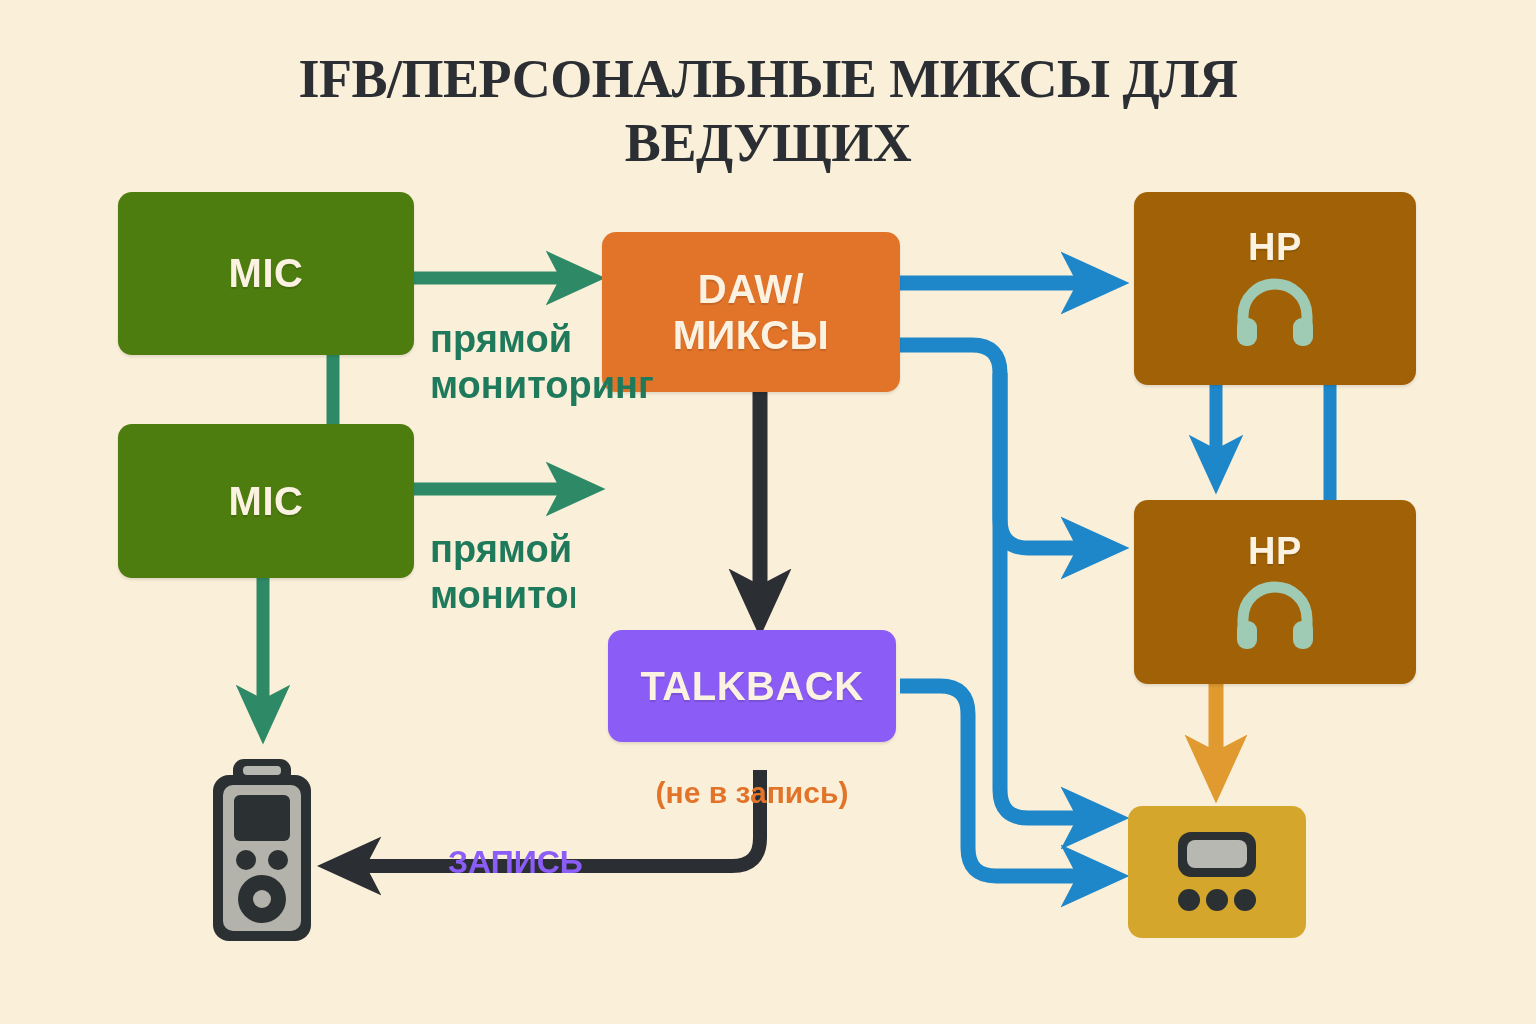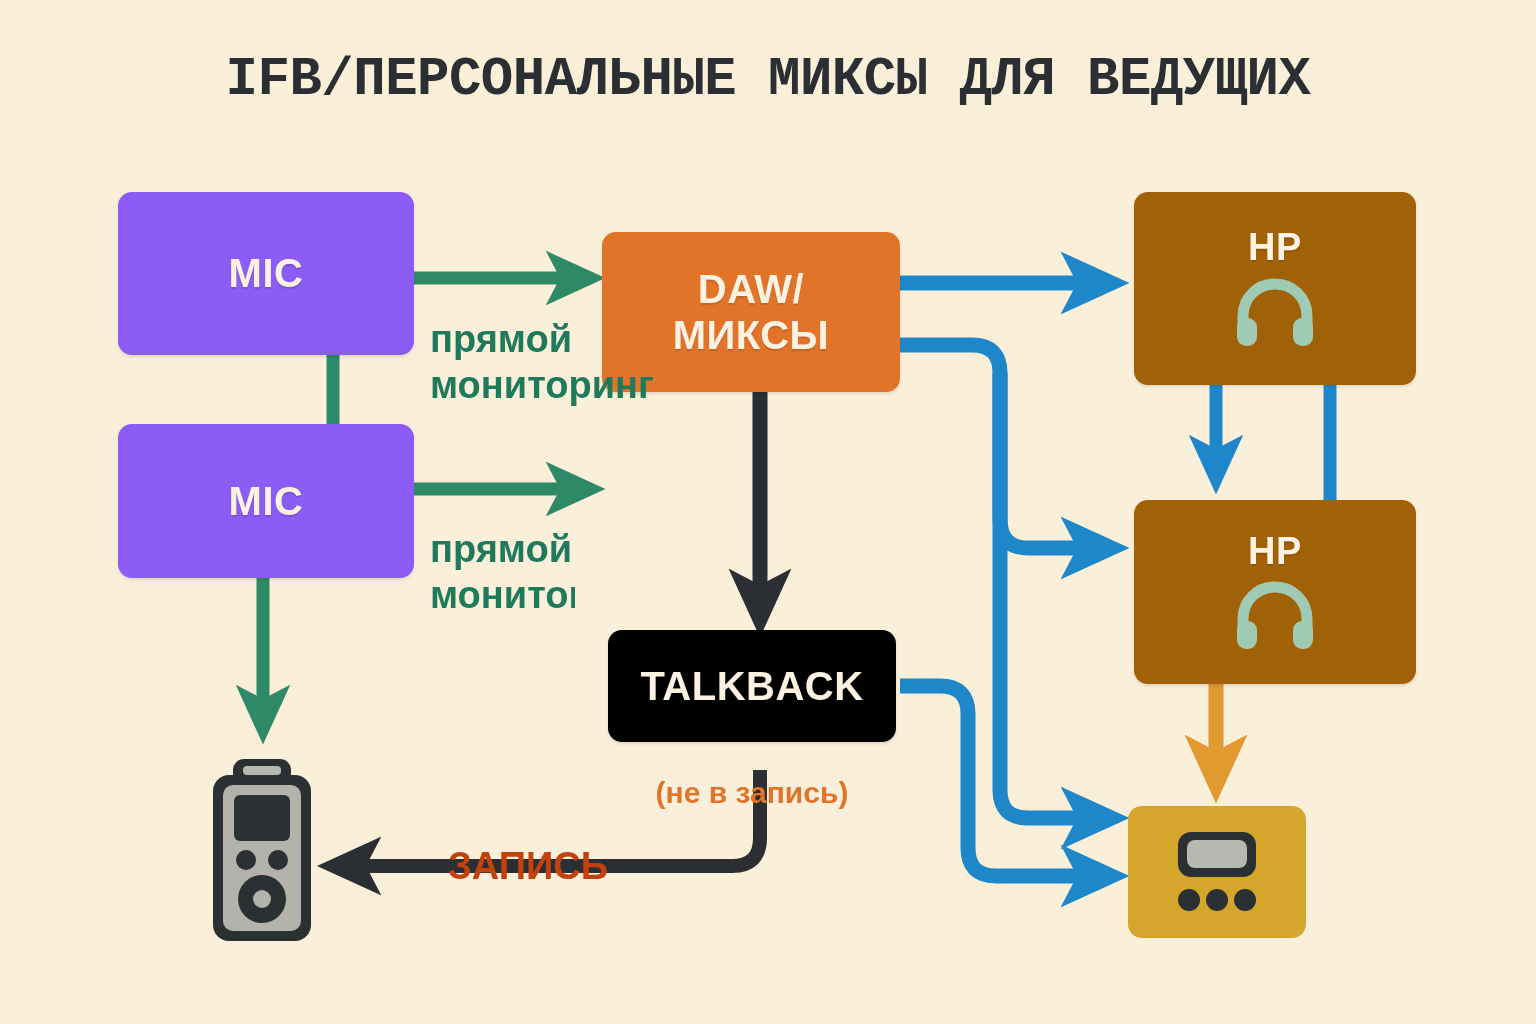--- a/index.html
+++ b/index.html
@@ -30,21 +30,21 @@
     position: absolute;
     left: 168px;
     top: 48px;
     width: 1200px;
     text-align: center;
     font-size: 54px;
     line-height: 1.18;
     font-weight: bold;
     letter-spacing: -0.5px;
     color: #2B2F33;
-    font-family: Liberation Mono, monospace;
+    font-family: Liberation Serif, serif;
     text-transform: uppercase;
   }
   .node {
     position: absolute;
     border-radius: 14px;
     display: flex;
     flex-direction: column;
     align-items: center;
     justify-content: center;
     box-sizing: border-box;
@@ -54,27 +54,27 @@
     letter-spacing: 0.5px;
     box-shadow: 0 2px 3px rgba(0,0,0,0.10);
   }
   .node .label {
     font-size: 40px;
     line-height: 1.16;
     color: #FBF2E2;
     text-shadow: 0 2px 1px rgba(0,0,0,0.13);
   }
   .mic {
-    background: #8b5cf6;
+    background: #4d7c0f;
   }
   .daw {
     background: #E2742A;
   }
   .talkback {
-    background: #000000;
+    background: #8b5cf6;
   }
   .hp {
     background: #a16207;
   }
   .hp .label {
     font-size: 38px;
     margin-bottom: 6px;
   }
   .hp-icon {
     margin-top: 2px;
@@ -82,22 +82,22 @@
   .edge-label {
     position: absolute;
     font-size: 38px;
     font-weight: bold;
     line-height: 1.22;
     color: #1F7A5C;
     text-align: left;
     white-space: nowrap;
   }
   .edge-label.dark {
-    color: #c2410c;
-    font-size: 38px;
+    color: #8b5cf6;
+    font-size: 32px;
     letter-spacing: 0px;
   }
   .sub-label {
     position: absolute;
     font-size: 30px;
     font-weight: bold;
     color: #E2742A;
     text-align: center;
     white-space: nowrap;
     margin-top: 20px;

